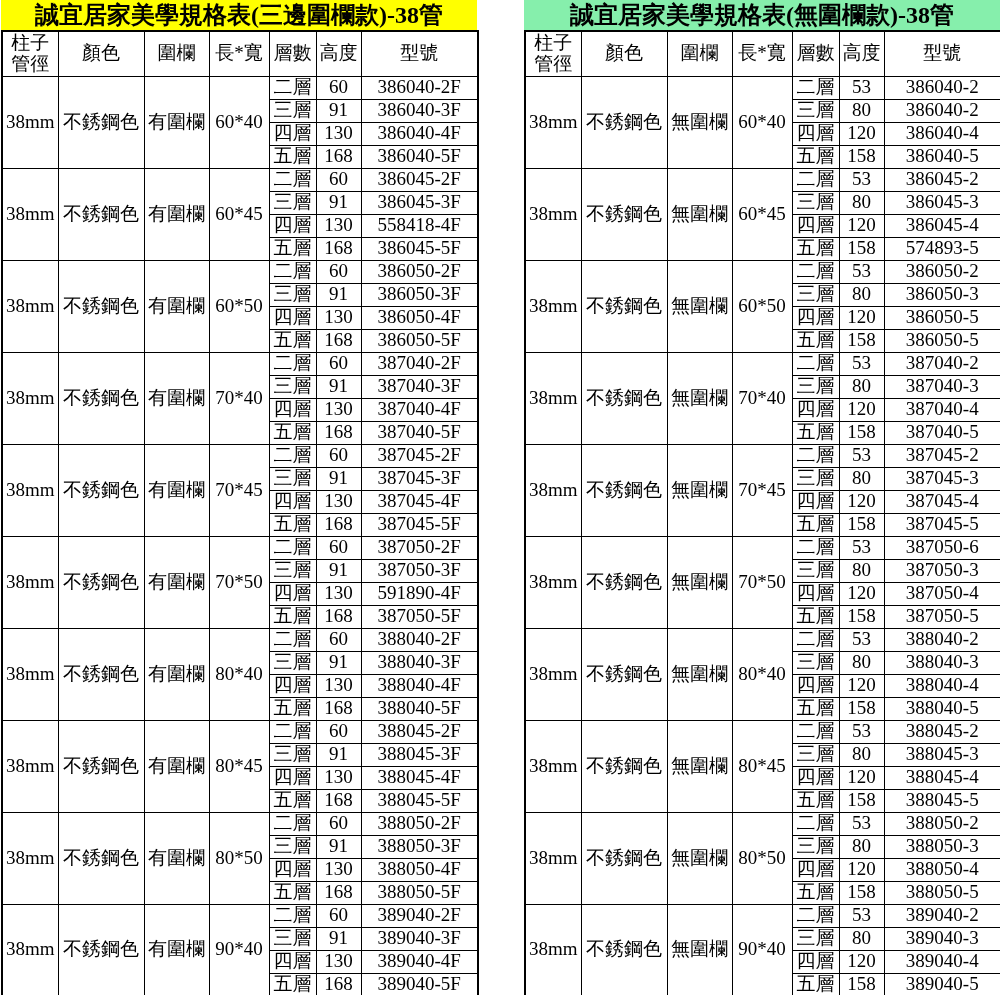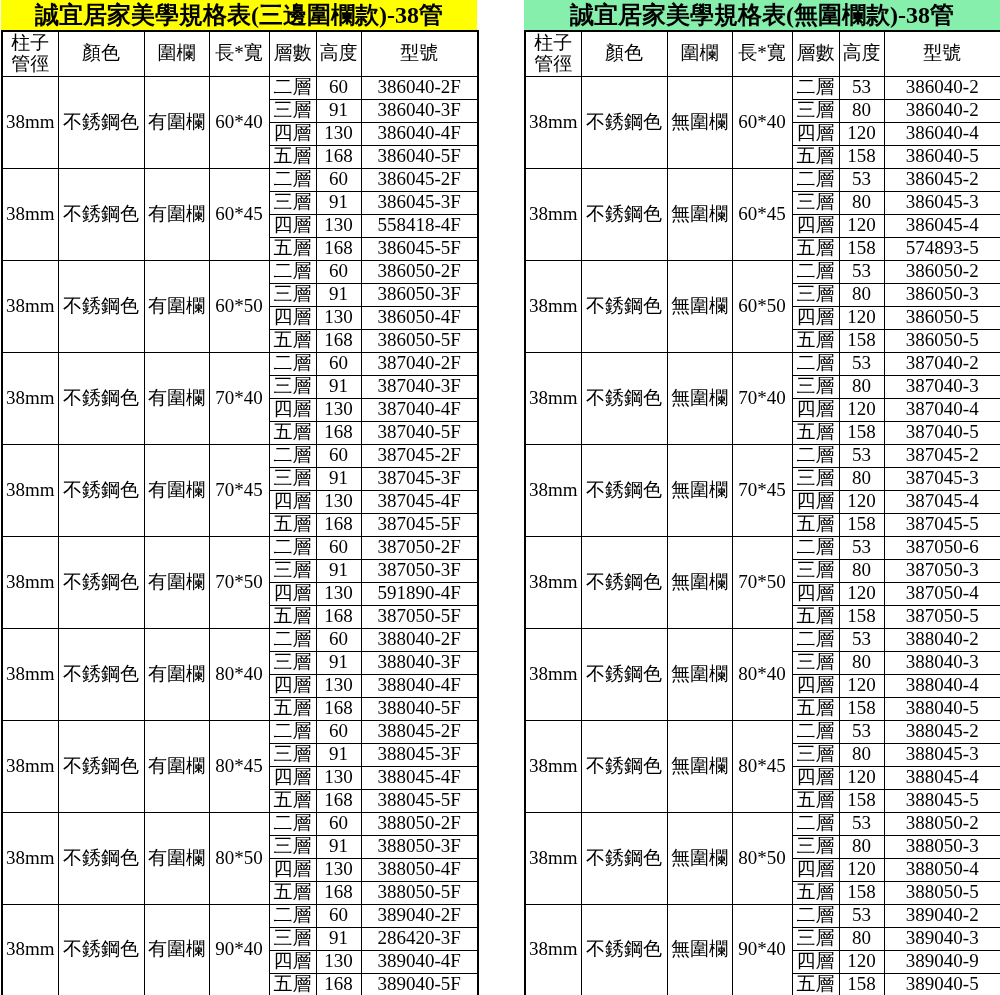--- a/index.html
+++ b/index.html
@@ -311,21 +311,21 @@
             <td rowspan="4">不銹鋼色</td>
             <td rowspan="4">有圍欄</td>
             <td rowspan="4">90*40</td>
             <td>二層</td>
             <td>60</td>
             <td>389040-2F</td>
           </tr>
           <tr>
             <td>三層</td>
             <td>91</td>
-            <td>286420-3F</td>
+            <td>389040-3F</td>
           </tr>
           <tr>
             <td>四層</td>
             <td>130</td>
             <td>389040-4F</td>
           </tr>
           <tr>
             <td>五層</td>
             <td>168</td>
             <td>389040-5F</td>
@@ -584,21 +584,21 @@
             <td>389040-2</td>
           </tr>
           <tr>
             <td>三層</td>
             <td>80</td>
             <td>389040-3</td>
           </tr>
           <tr>
             <td>四層</td>
             <td>120</td>
-            <td>389040-9</td>
+            <td>389040-4</td>
           </tr>
           <tr>
             <td>五層</td>
             <td>158</td>
             <td>389040-5</td>
           </tr>
         </tbody>
     </table>
   </div>
 

